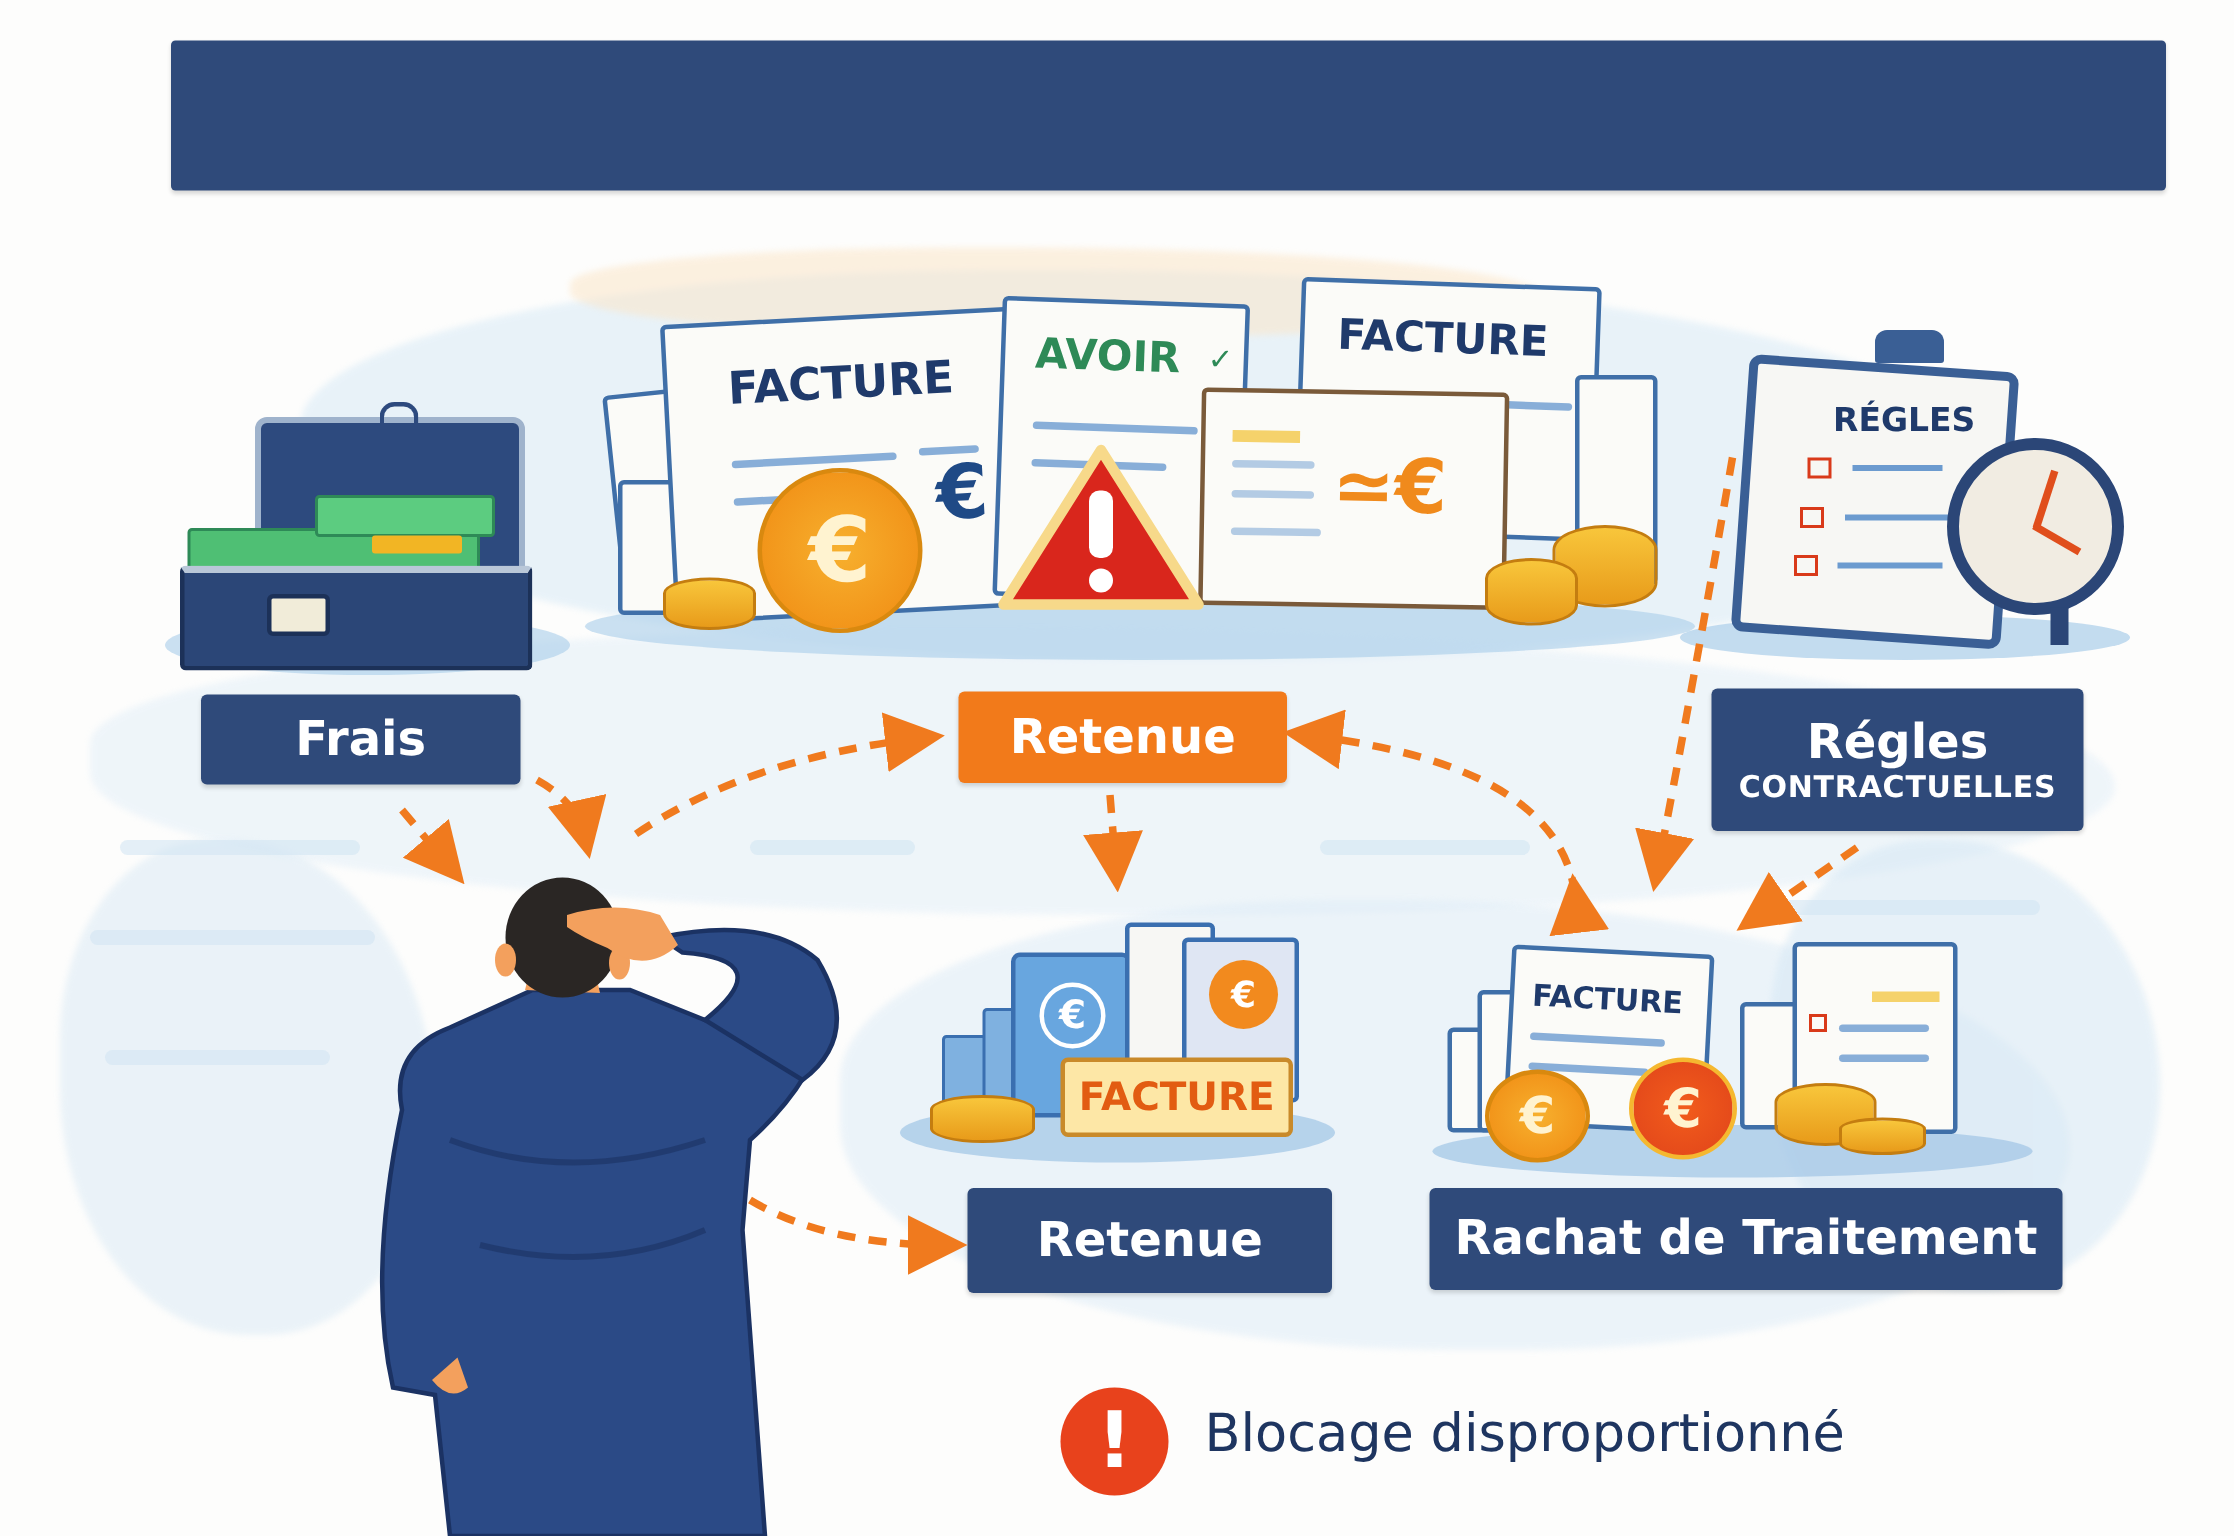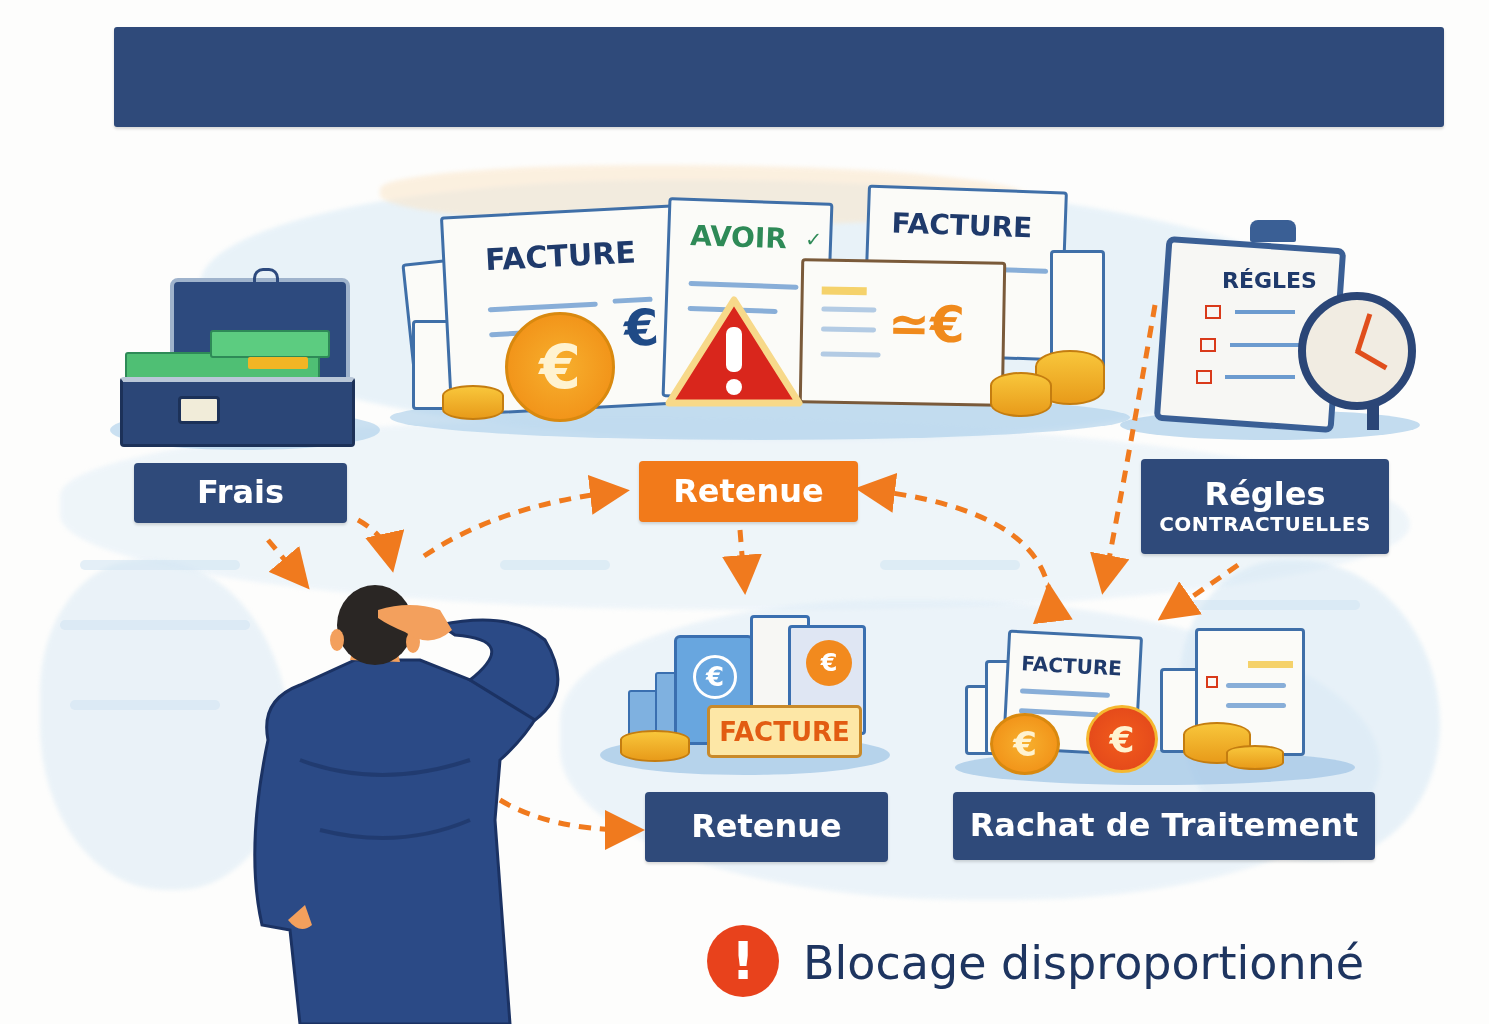--- a/index.html
+++ b/index.html
@@ -33,21 +33,21 @@
   .doc .doc-title { position: absolute; font-weight: bold; color: #1f3a6b; }
 
   .coin { position: absolute; border-radius: 50%; display: flex; align-items: center; justify-content: center;
           font-weight: bold; color: #fff3d0; border: 3px solid #d9890f; }
   .stack { position: absolute; border-radius: 50% / 30%; background: linear-gradient(#f8c63b, #e89b1a); border: 2px solid #c47d10; }
 
   .warn-tri { position: absolute; }
   .alert-circle { position: absolute; width: 72px; height: 72px; border-radius: 50%; background: #e8421c;
                   display: flex; align-items: center; justify-content: center; color: #fff; font-size: 52px; font-weight: bold; }
 
-  .blocage-text { position: absolute; left: 803px; top: 936px; font-size: 46px; color: #1e3560; }
+  .blocage-text { position: absolute; left: 803px; top: 936px; font-size: 35px; color: #1e3560; }
 
   svg.overlay { position: absolute; left: 0; top: 0; }
 </style>
 </head>
 <body>
 
 <div>
   <div class="bg-blob" style="left:200px;top:180px;width:1150px;height:260px;background:#d8eaf6;"></div>
   <div class="bg-blob" style="left:380px;top:165px;width:650px;height:60px;background:#fbe6c9;"></div>
   <div class="bg-blob" style="left:60px;top:420px;width:1350px;height:190px;background:#e3eff8;"></div>

